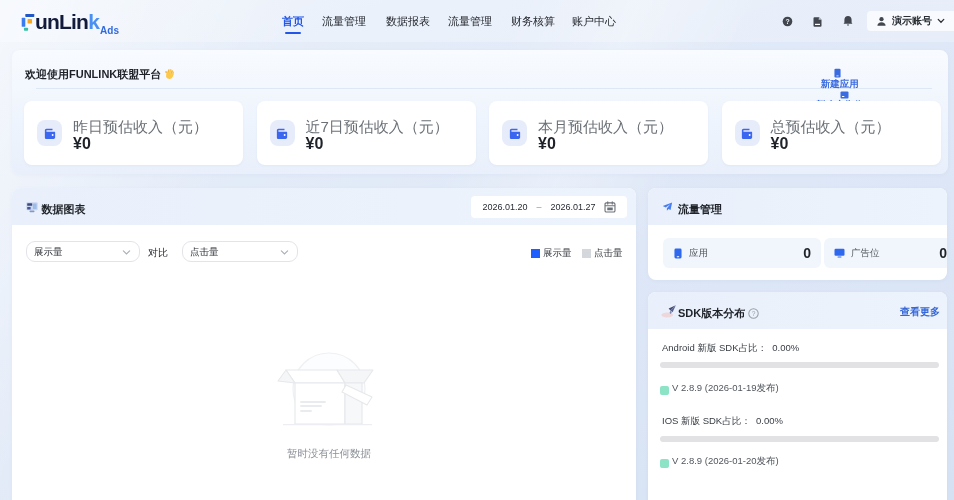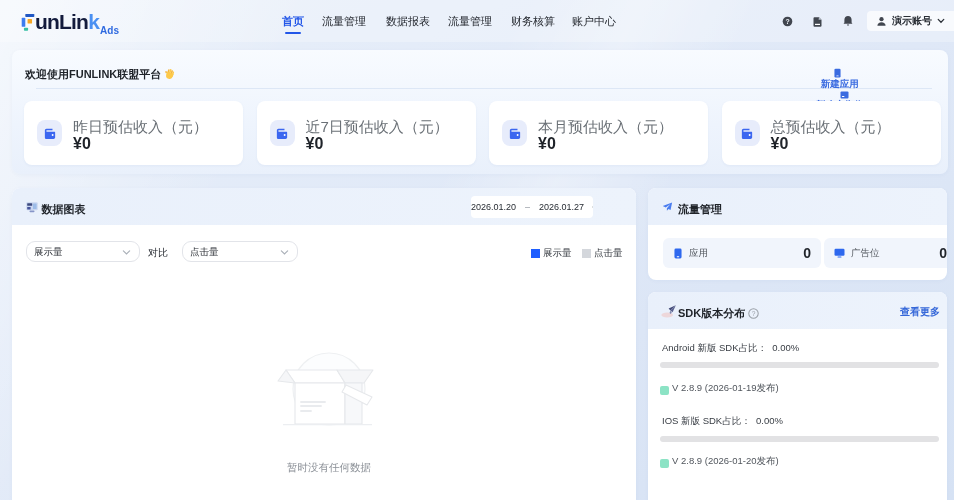--- a/index.html
+++ b/index.html
@@ -40,28 +40,28 @@
 .slabel { position:absolute; left:49px; top:17px; font-size:15px; color:#6a7076; }
 .svalue { position:absolute; left:49px; top:34px; font-size:16px; font-weight:bold; color:#1f2329; }
 
 
 .card { position:absolute; background:#fff; border-radius:8px; box-shadow:0 1px 4px rgba(31,74,153,0.04); overflow:hidden; }
 .chead { position:absolute; left:0; top:0; right:0; height:37px; background:linear-gradient(90deg,#e9f0fb,#edf3fc); }
 .ctitle { position:absolute; font-size:11px; font-weight:bold; color:#1f2329; top:14px; }
 
 
 #chart { left:12px; top:188px; width:624px; height:340px; }
-#datebox { position:absolute; left:459px; top:8px; width:122px; height:22px; background:#fff; border-radius:4px; font-size:9px; color:#272c33; display:flex; align-items:center; justify-content:center; }
+#datebox { position:absolute; left:459px; top:8px; width:156px; height:22px; background:#fff; border-radius:4px; font-size:9px; color:#272c33; display:flex; align-items:center; justify-content:center; }
 .sel { position:absolute; top:53px; height:21px; border:1px solid #e2e4e9; border-radius:9px; background:#fff; font-size:9.5px; color:#23272e; line-height:19px; padding-left:7px; }
 .sel .chev { position:absolute; right:8px; top:6px; }
 #cmplbl { position:absolute; left:136px; top:58px; font-size:10px; color:#23272e; }
 .legend { position:absolute; top:59px; font-size:9.5px; color:#2a2f36; display:flex; align-items:center; }
 .lsq { width:9px; height:9px; margin-right:3px; }
 #empty { position:absolute; left:222px; top:160px; width:190px; text-align:center; }
-#emptytxt { font-size:10.5px; color:#8b9097; margin-top:17px; }
+#emptytxt { font-size:10.5px; color:#8b9097; margin-top:3px; }
 
 
 #traffic { left:648px; top:188px; width:299px; height:92px; }
 .pill { position:absolute; top:50px; height:30px; background:#f1f5fc; border-radius:6px; display:flex; align-items:center; }
 .pill .plabel { font-size:9.5px; color:#51565d; }
 .pill .pval { position:absolute; right:10px; font-size:14px; font-weight:bold; color:#1f2329; }
 #sdk { left:648px; top:292px; width:299px; height:230px; }
 #seemore { position:absolute; left:252px; top:13px; font-size:10px; color:#3668d9; font-weight:bold; }
 .sdkrow { position:absolute; left:14px; font-size:9.5px; color:#383d44; }
 .bar { position:absolute; left:12px; width:279px; height:6px; border-radius:3px; background:#e2e2e4; }

